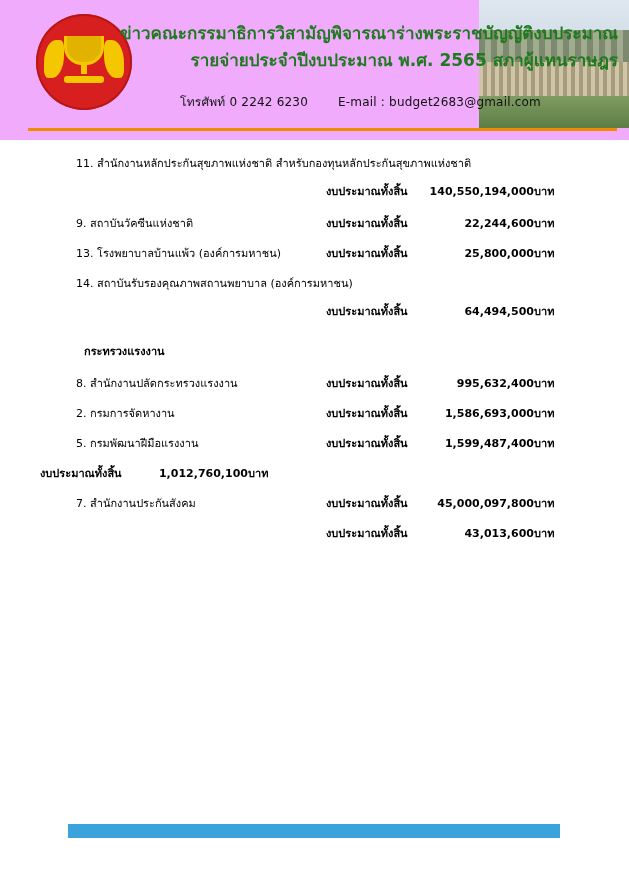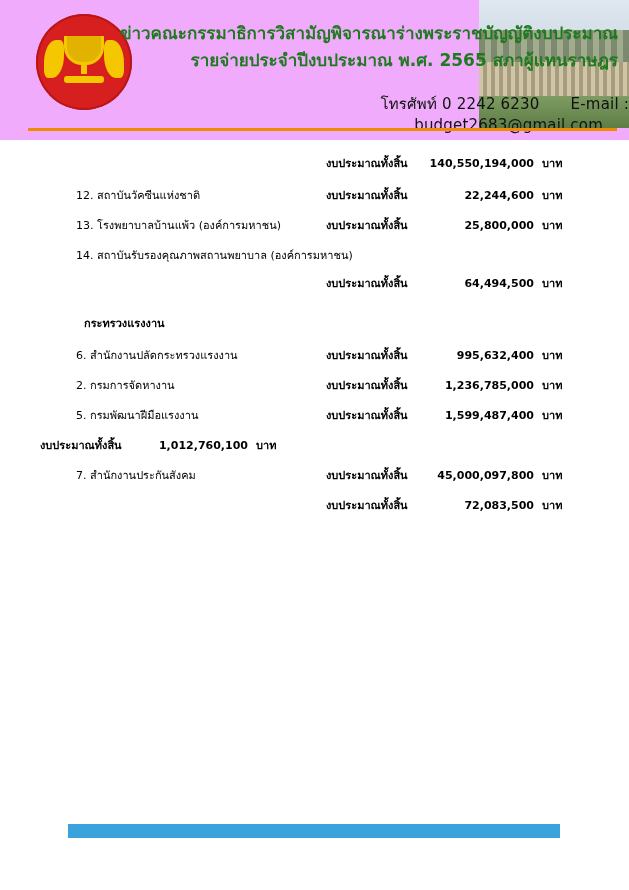--- a/index.html
+++ b/index.html
@@ -139,21 +139,21 @@
     color: #1f7a1f;
     font-size: 17px;
     font-weight: bold;
     line-height: 27px;
     white-space: nowrap;
   }
   .header-contact {
     position: absolute;
     left: 180px;
     top: 92px;
-    font-size: 15px;
+    font-size: 12px;
     color: #111111;
     letter-spacing: 0.2px;
   }
   .header-contact span { margin-right: 26px; }
 
   
   .doc {
     position: relative;
     padding: 14px 40px 0 40px;
     font-size: 11px;
@@ -171,21 +171,21 @@
   }
   .row-key {
     width: 96px;
     font-weight: bold;
     white-space: nowrap;
   }
   .row-amount {
     width: 112px;
     text-align: right;
     font-weight: bold;
-    padding-right: 8px;
+    padding-right: 0;
     white-space: nowrap;
   }
   .row-unit {
     font-weight: bold;
     white-space: nowrap;
   }
   .full-line {
     padding-left: 36px;
     margin-bottom: 10px;
     white-space: nowrap;
@@ -238,29 +238,30 @@
   <div class="header-contact">
     <span>โทรศัพท์ 0 2242 6230</span>
     <span>E-mail : budget2683@gmail.com</span>
   </div>
 
   <div class="header-rule"></div>
 </div>
 
 <div class="doc">
 
+  <div class="full-line">11. สำนักงานหลักประกันสุขภาพแห่งชาติ สำหรับกองทุนหลักประกันสุขภาพแห่งชาติ</div>
   <div class="spacer-amount-row">
     <div class="row-label"></div>
     <div class="row-key">งบประมาณทั้งสิ้น</div>
     <div class="row-amount">140,550,194,000</div>
     <div class="row-unit">บาท</div>
   </div>
 
   <div class="row">
-    <div class="row-label">12. สถาบันวัคซีนแห่งชาติ</div>
+    <div class="row-label">9. สถาบันวัคซีนแห่งชาติ</div>
     <div class="row-key">งบประมาณทั้งสิ้น</div>
     <div class="row-amount">22,244,600</div>
     <div class="row-unit">บาท</div>
   </div>
 
   <div class="row">
     <div class="row-label">13. โรงพยาบาลบ้านแพ้ว (องค์การมหาชน)</div>
     <div class="row-key">งบประมาณทั้งสิ้น</div>
     <div class="row-amount">25,800,000</div>
     <div class="row-unit">บาท</div>
@@ -270,30 +271,30 @@
   <div class="spacer-amount-row">
     <div class="row-label"></div>
     <div class="row-key">งบประมาณทั้งสิ้น</div>
     <div class="row-amount">64,494,500</div>
     <div class="row-unit">บาท</div>
   </div>
 
   <div class="section-head">กระทรวงแรงงาน</div>
 
   <div class="row">
-    <div class="row-label">6. สำนักงานปลัดกระทรวงแรงงาน</div>
+    <div class="row-label">8. สำนักงานปลัดกระทรวงแรงงาน</div>
     <div class="row-key">งบประมาณทั้งสิ้น</div>
     <div class="row-amount">995,632,400</div>
     <div class="row-unit">บาท</div>
   </div>
 
   <div class="row">
     <div class="row-label">2. กรมการจัดหางาน</div>
     <div class="row-key">งบประมาณทั้งสิ้น</div>
-    <div class="row-amount">1,236,785,000</div>
+    <div class="row-amount">1,586,693,000</div>
     <div class="row-unit">บาท</div>
   </div>
 
   <div class="row">
     <div class="row-label">5. กรมพัฒนาฝีมือแรงงาน</div>
     <div class="row-key">งบประมาณทั้งสิ้น</div>
     <div class="row-amount">1,599,487,400</div>
     <div class="row-unit">บาท</div>
   </div>
 
@@ -306,19 +307,19 @@
   <div class="row">
     <div class="row-label">7. สำนักงานประกันสังคม</div>
     <div class="row-key">งบประมาณทั้งสิ้น</div>
     <div class="row-amount">45,000,097,800</div>
     <div class="row-unit">บาท</div>
   </div>
 
   <div class="spacer-amount-row">
     <div class="row-label"></div>
     <div class="row-key">งบประมาณทั้งสิ้น</div>
-    <div class="row-amount">72,083,500</div>
+    <div class="row-amount">43,013,600</div>
     <div class="row-unit">บาท</div>
   </div>
 
 </div>
 
 <div class="footer-bar"></div>
 
 </body></html>

